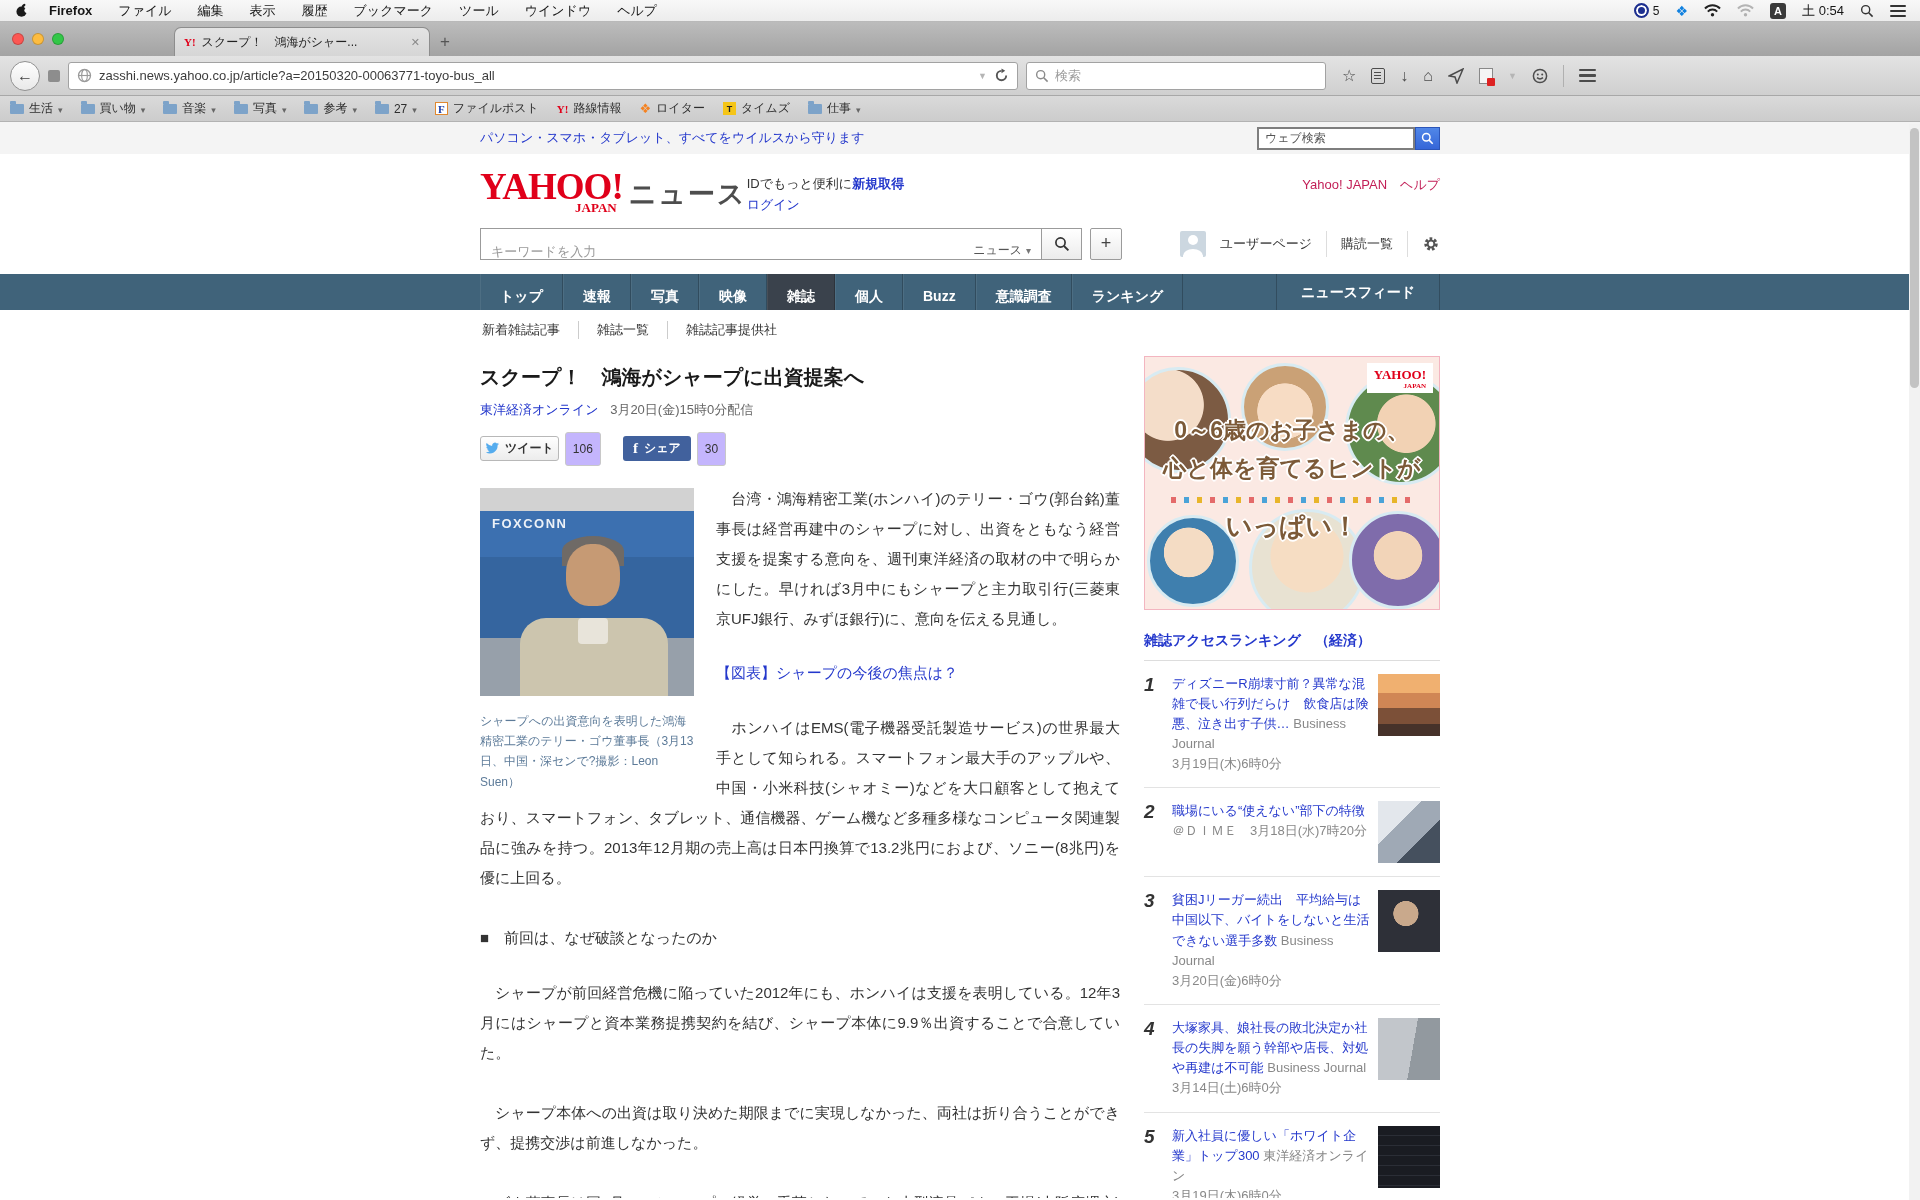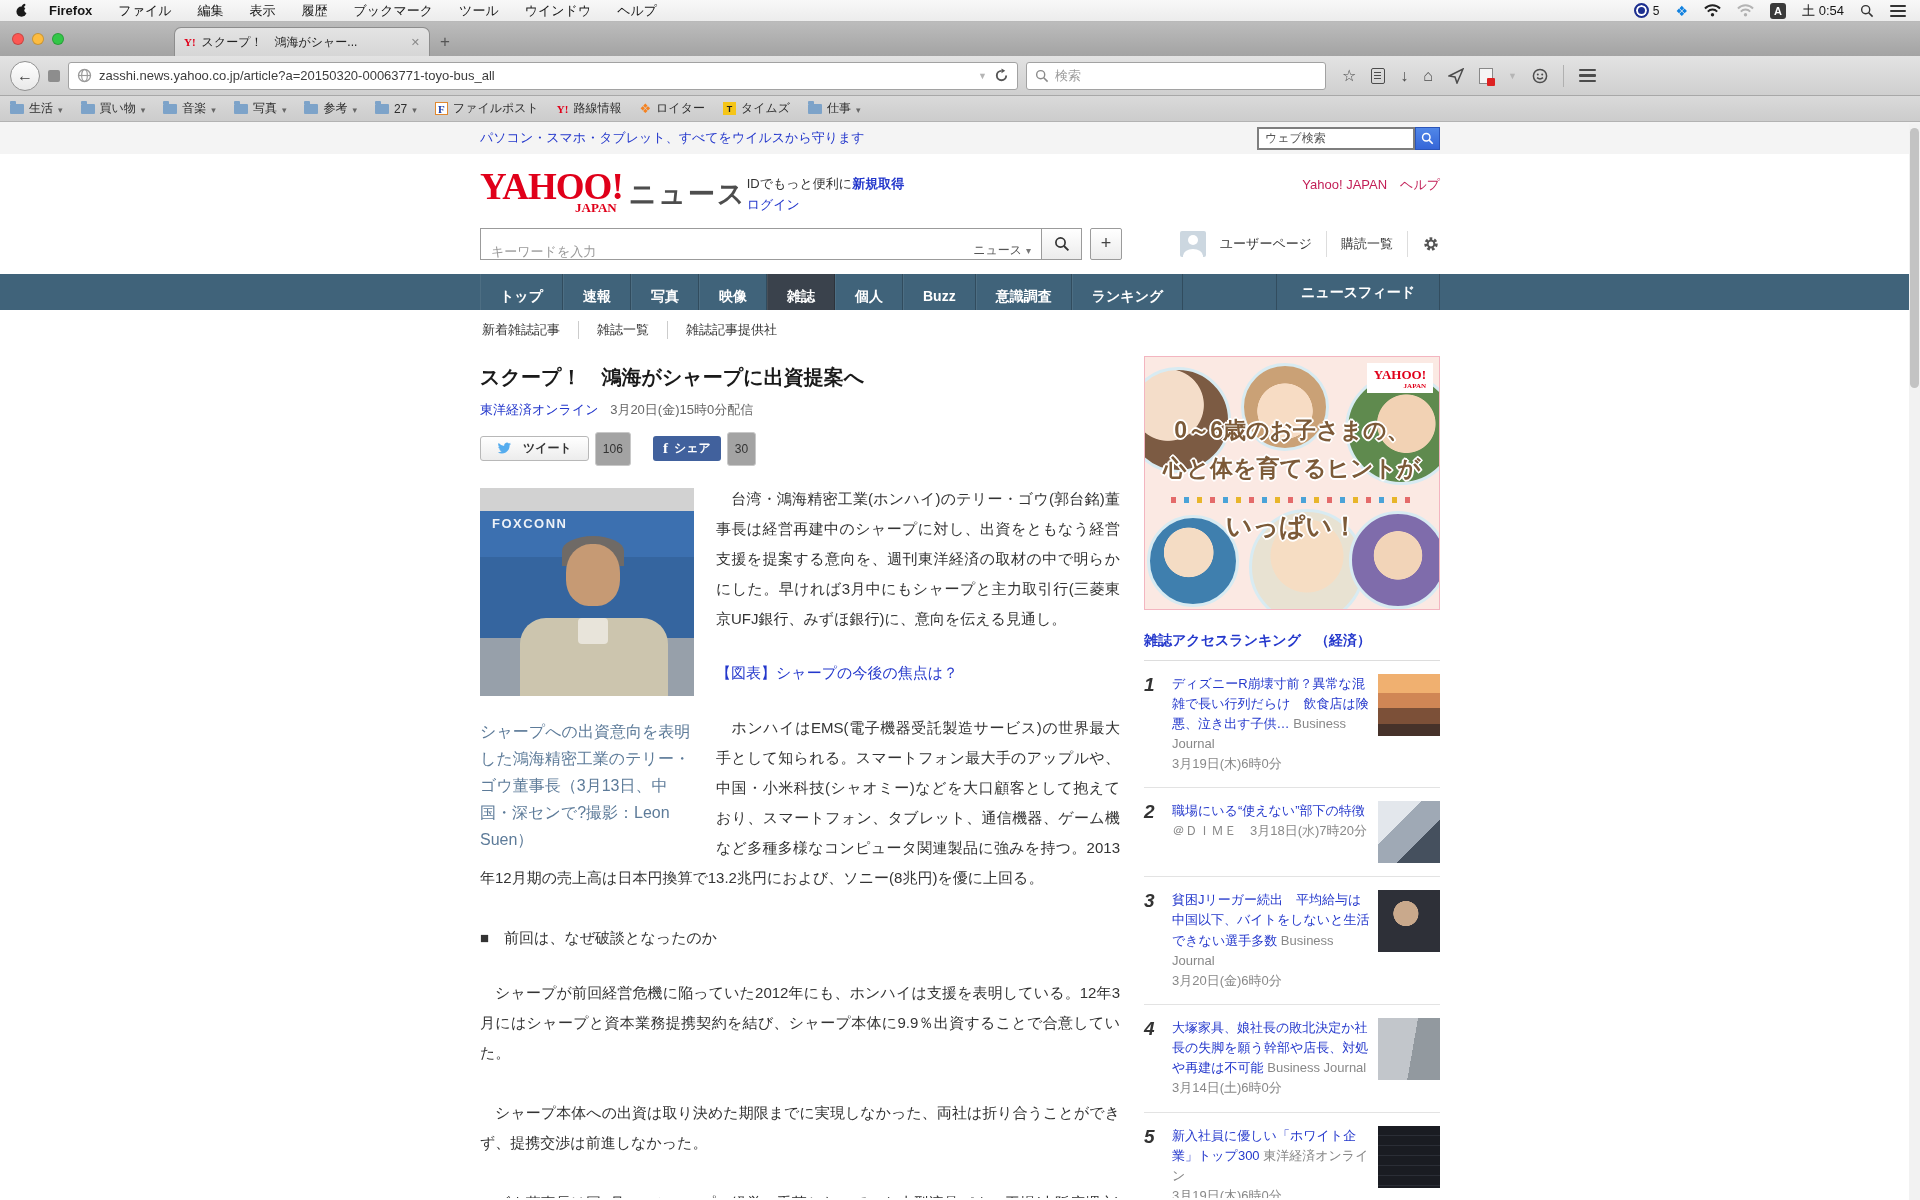--- a/index.html
+++ b/index.html
@@ -141,40 +141,40 @@
   
   .bodyrow { display:flex; align-items:flex-start; }
   .maincol { width:640px; }
   .sidecol { width:296px; margin-left:24px; }
 
   .art-title { font-size:20px; font-weight:bold; color:#1a1a1a; margin:14px 0 10px; }
   .byline { font-size:13px; }
   .byline .src { color:#2438cc; margin-right:8px; }
   .byline .dt { color:#666; }
   .sharerow { display:flex; align-items:center; gap:10px; margin:13px 0 18px; }
-  .twbtn { display:flex; align-items:center; gap:11px; height:25px; padding:0 16px; border:1px solid #b8b8b8; border-radius:3px;
+  .twbtn { display:flex; align-items:center; gap:5px; height:25px; padding:0 4px; border:1px solid #b8b8b8; border-radius:3px;
     background:linear-gradient(#fff,#ececec); font-size:12px; font-weight:bold; color:#333; }
   .bird { width:15px; height:13px; color:#55acee; }
   .cntbox { height:25px; display:flex; align-items:center; padding:16px 7px; border:1px solid #c8c8c8; border-radius:3px;
-    font-size:12px; color:#333; background:#a3a3a3; margin-left:-4px; }
+    font-size:12px; color:#333; background:#c4b5fd; margin-left:-4px; }
   .fbbtn { display:flex; align-items:center; gap:6px; height:25px; padding:0 10px; border-radius:3px;
     background:#41619d; color:#fff; font-size:12px; font-weight:bold; margin-left:12px; }
   .fbbtn .f { font-family:"Liberation Serif",serif; font-size:15px; font-weight:bold; }
 
   .figure { float:left; width:214px; margin:4px 22px 6px 0; }
   .photo { height:208px; position:relative; overflow:hidden;
     background:linear-gradient(#d2d2d2 0 11%, #3c70b0 11% 33%, #35659f 33% 72%, #97a0aa 72%); }
   .photo .foxlabel { position:absolute; top:28px; left:12px; color:rgba(255,255,255,.9); font-weight:bold;
     font-size:13px; letter-spacing:1.5px; }
   .photo .head { position:absolute; top:56px; left:86px; width:54px; height:62px; border-radius:46% 46% 42% 42%;
     background:#c69a74; }
   .photo .hair { position:absolute; top:48px; left:82px; width:62px; height:30px; border-radius:50% 50% 0 0; background:#6f6a66; }
   .photo .torso { position:absolute; bottom:0; left:40px; width:148px; height:78px; border-radius:26px 26px 0 0; background:#ccc5ae; }
   .photo .collar { position:absolute; bottom:52px; left:98px; width:30px; height:26px; background:#e8e4da; border-radius:4px; }
-  .caption { font-size:16px; color:#5d7b99; line-height:1.7; margin-top:22px; }
+  .caption { font-size:12px; color:#5d7b99; line-height:1.7; margin-top:15px; }
 
   .art-p { font-size:15px; color:#333; line-height:2.0; margin-bottom:30px; text-align:justify; }
   .figlink { font-size:15px; margin-bottom:30px; }
   .figlink a { color:#2438cc; }
   .sect { font-size:15px; color:#333; margin:36px 0 30px; }
 
   
   .ad1 { margin-top:6px; height:254px; border:1px solid #f3b5c0; background:#fbe9e3; position:relative; overflow:hidden; }
   .ad1 .c { position:absolute; border-radius:50%; border:3px solid #d8ebf2; }
   .c1 { left:-20px; top:10px; width:106px; height:106px; background:radial-gradient(circle at 40% 35%,#f4ddc9 0 40%,#7c5b43 41%); }

